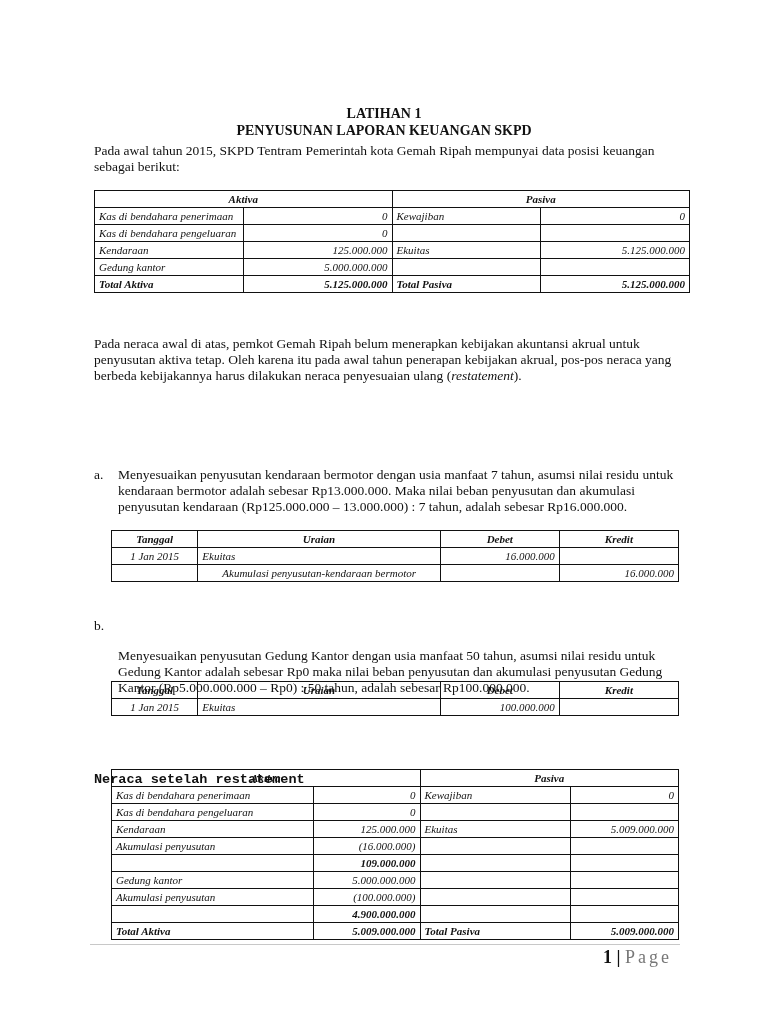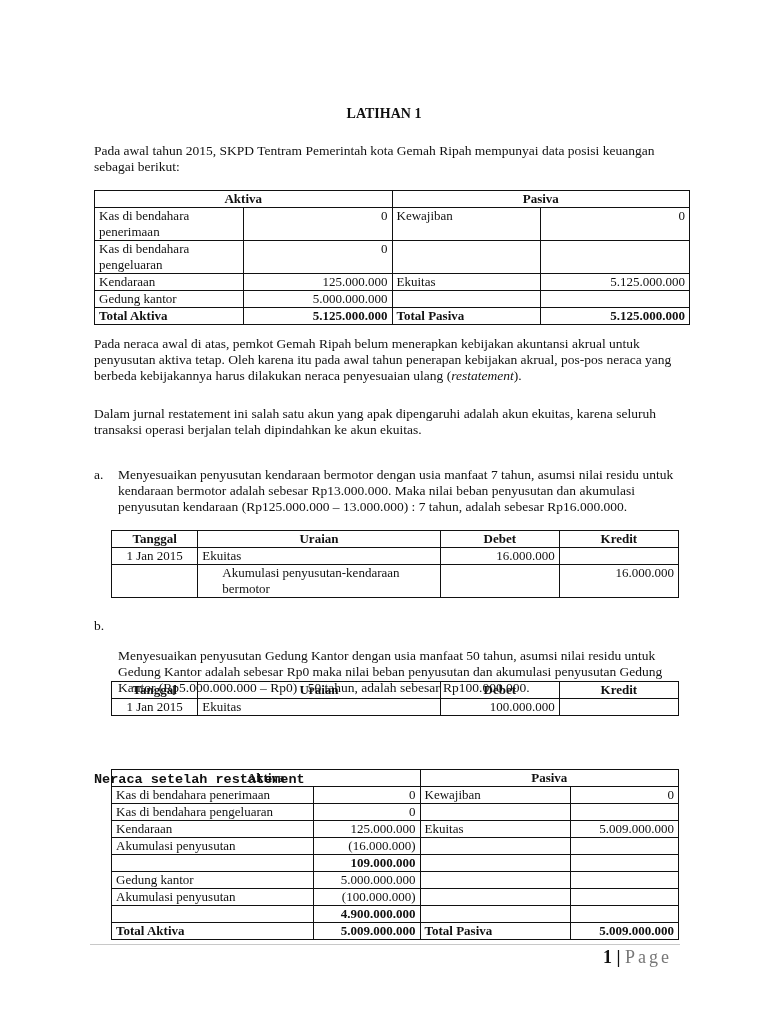--- a/index.html
+++ b/index.html
@@ -2,40 +2,41 @@
 <html><head>
 <meta charset="utf-8">
 <style>
   html, body { margin: 0; padding: 0; background: #ffffff; }
   body { width: 768px; height: 1024px; position: relative; overflow: hidden;
          font-family: "Liberation Serif", "DejaVu Serif", serif; color: #111; font-size: 13.5px; }
   .page { position: absolute; left: 0; top: 0; width: 768px; height: 1024px; }
   .title { position: absolute; left: 0; width: 768px; text-align: center; font-weight: bold; font-size: 14px; }
   .para { position: absolute; left: 94px; width: 590px; line-height: 16px; }
   .para i { font-style: italic; }
-  table { border-collapse: collapse; position: absolute; font-size: 13px; }
+  table { border-collapse: collapse; position: absolute; font-size: 11px; font-style: italic; }
   td, th { border: 1px solid #111; padding: 0 4px; line-height: 16px; vertical-align: top; }
   th { font-weight: bold; text-align: center; }
   .num { text-align: right; }
   .bold { font-weight: bold; }
   .indent { padding-left: 24px; }
   .list-letter { position: absolute; left: 94px; }
   .list-text { position: absolute; left: 118px; width: 570px; line-height: 16px; }
   .section-heading { position: absolute; left: 94px; font-weight: bold; }
   .footer-line { position: absolute; left: 90px; top: 944px; width: 590px; height: 1px; background: #c8c8c8; }
   .footer { position: absolute; top: 947px; right: 96px; font-size: 18px; color: #333; }
   .footer .pnum { font-weight: bold; color: #111; }
   .footer .plabel { letter-spacing: 3px; color: #777; }
 </style>
 </head>
 <body>
 
 <div class="page">
 
   <div class="title" style="top:106px;">LATIHAN 1</div>
+  <div class="title" style="top:123px;">PENYUSUNAN LAPORAN KEUANGAN SKPD</div>
 
   <div class="para" style="top:143px;">Pada awal tahun 2015, SKPD Tentram Pemerintah kota Gemah Ripah mempunyai data posisi keuangan sebagai berikut:</div>
 
   <table style="left:94px; top:190px; width:596px;">
     <colgroup>
         <col style="width:148px">
         <col style="width:148px">
         <col style="width:148px">
         <col style="width:148px">
       </colgroup>
@@ -72,21 +73,20 @@
       <td>Total Aktiva</td>
       <td class="num">5.125.000.000</td>
       <td>Total Pasiva</td>
       <td class="num">5.125.000.000</td>
     </tr>
   </tbody>
     </table>
 
   <div class="para" style="top:336px;"><span>Pada neraca awal di atas, pemkot Gemah Ripah belum menerapkan kebijakan akuntansi akrual untuk penyusutan aktiva tetap. Oleh karena itu pada awal tahun penerapan kebijakan akrual, pos-pos neraca yang berbeda kebijakannya harus dilakukan neraca penyesuaian ulang (</span><i>restatement</i><span>).</span></div>
 
-  <div class="para" style="top:406px;">Dalam jurnal restatement ini salah satu akun yang apak dipengaruhi adalah akun ekuitas, karena seluruh transaksi operasi berjalan telah dipindahkan ke akun ekuitas.</div>
 
 
   <div class="list-letter" style="top:467px;">a.</div>
   <div class="list-text" style="top:467px;">Menyesuaikan penyusutan kendaraan bermotor dengan usia manfaat 7 tahun, asumsi nilai residu untuk kendaraan bermotor adalah sebesar Rp13.000.000. Maka nilai beban penyusutan dan akumulasi penyusutan kendaraan (Rp125.000.000 – 13.000.000) : 7 tahun, adalah sebesar Rp16.000.000.</div>
 
   <table style="left:111px; top:530px; width:568px;">
     <colgroup>
         <col style="width:84px">
         <col style="width:236px">
         <col style="width:116px">

